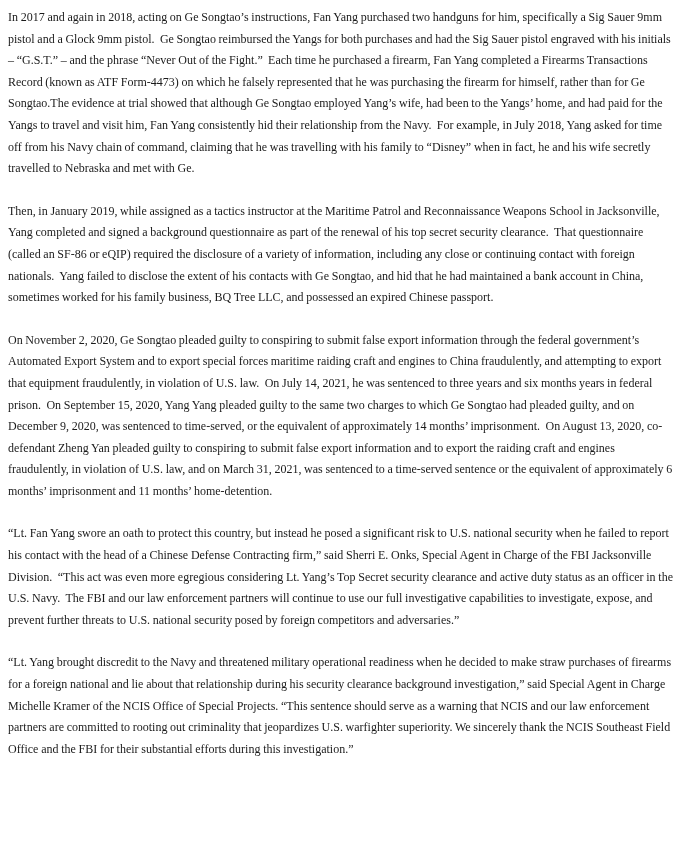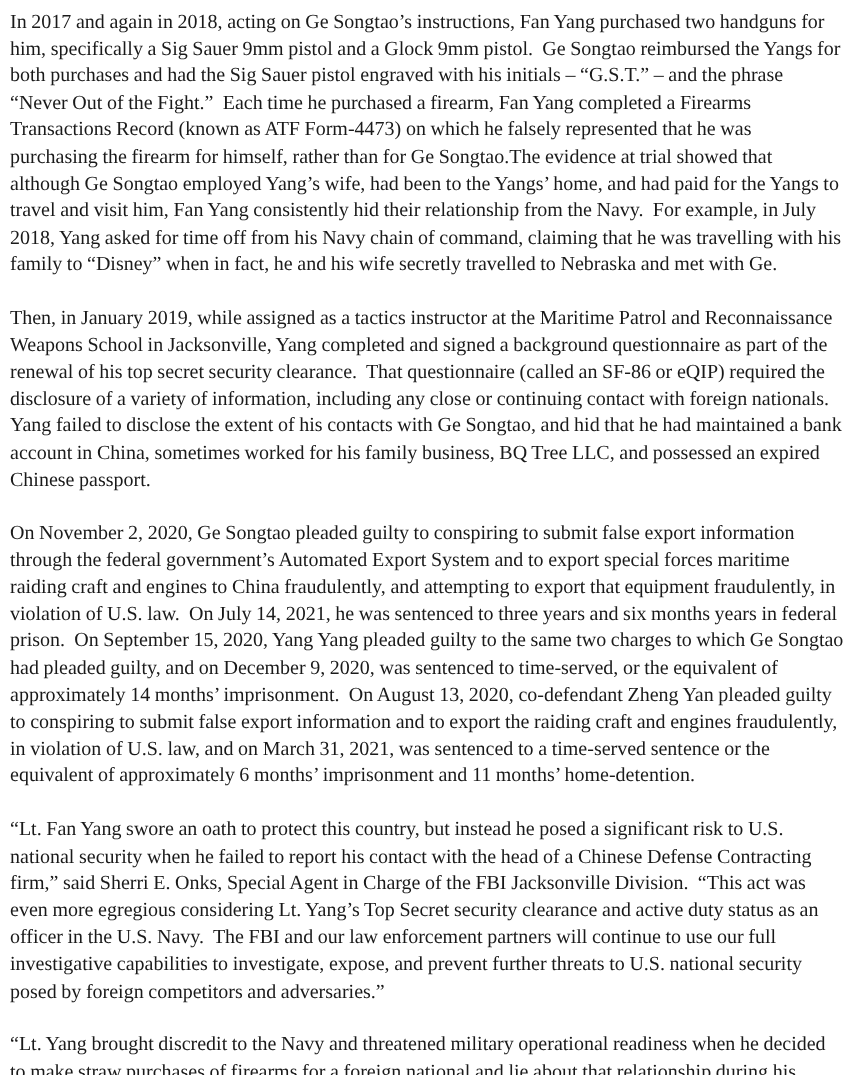--- a/index.html
+++ b/index.html
@@ -14,21 +14,21 @@
     font-family: "Liberation Serif", "DejaVu Serif", serif;
   }
   .doc {
     box-sizing: border-box;
     width: 685px;
     padding: 7px 10px 10px 8px;
     color: #1a1a1a;
   }
   .doc p {
     margin: 0 0 21px 0;
-    font-size: 16px;
+    font-size: 12px;
     line-height: 21.6px;
     white-space: pre-wrap;       
     text-align: left;
     word-spacing: -0.3px;
   }
   .doc p:last-child {
     margin-bottom: 0;
   }
 </style>
 </head>

